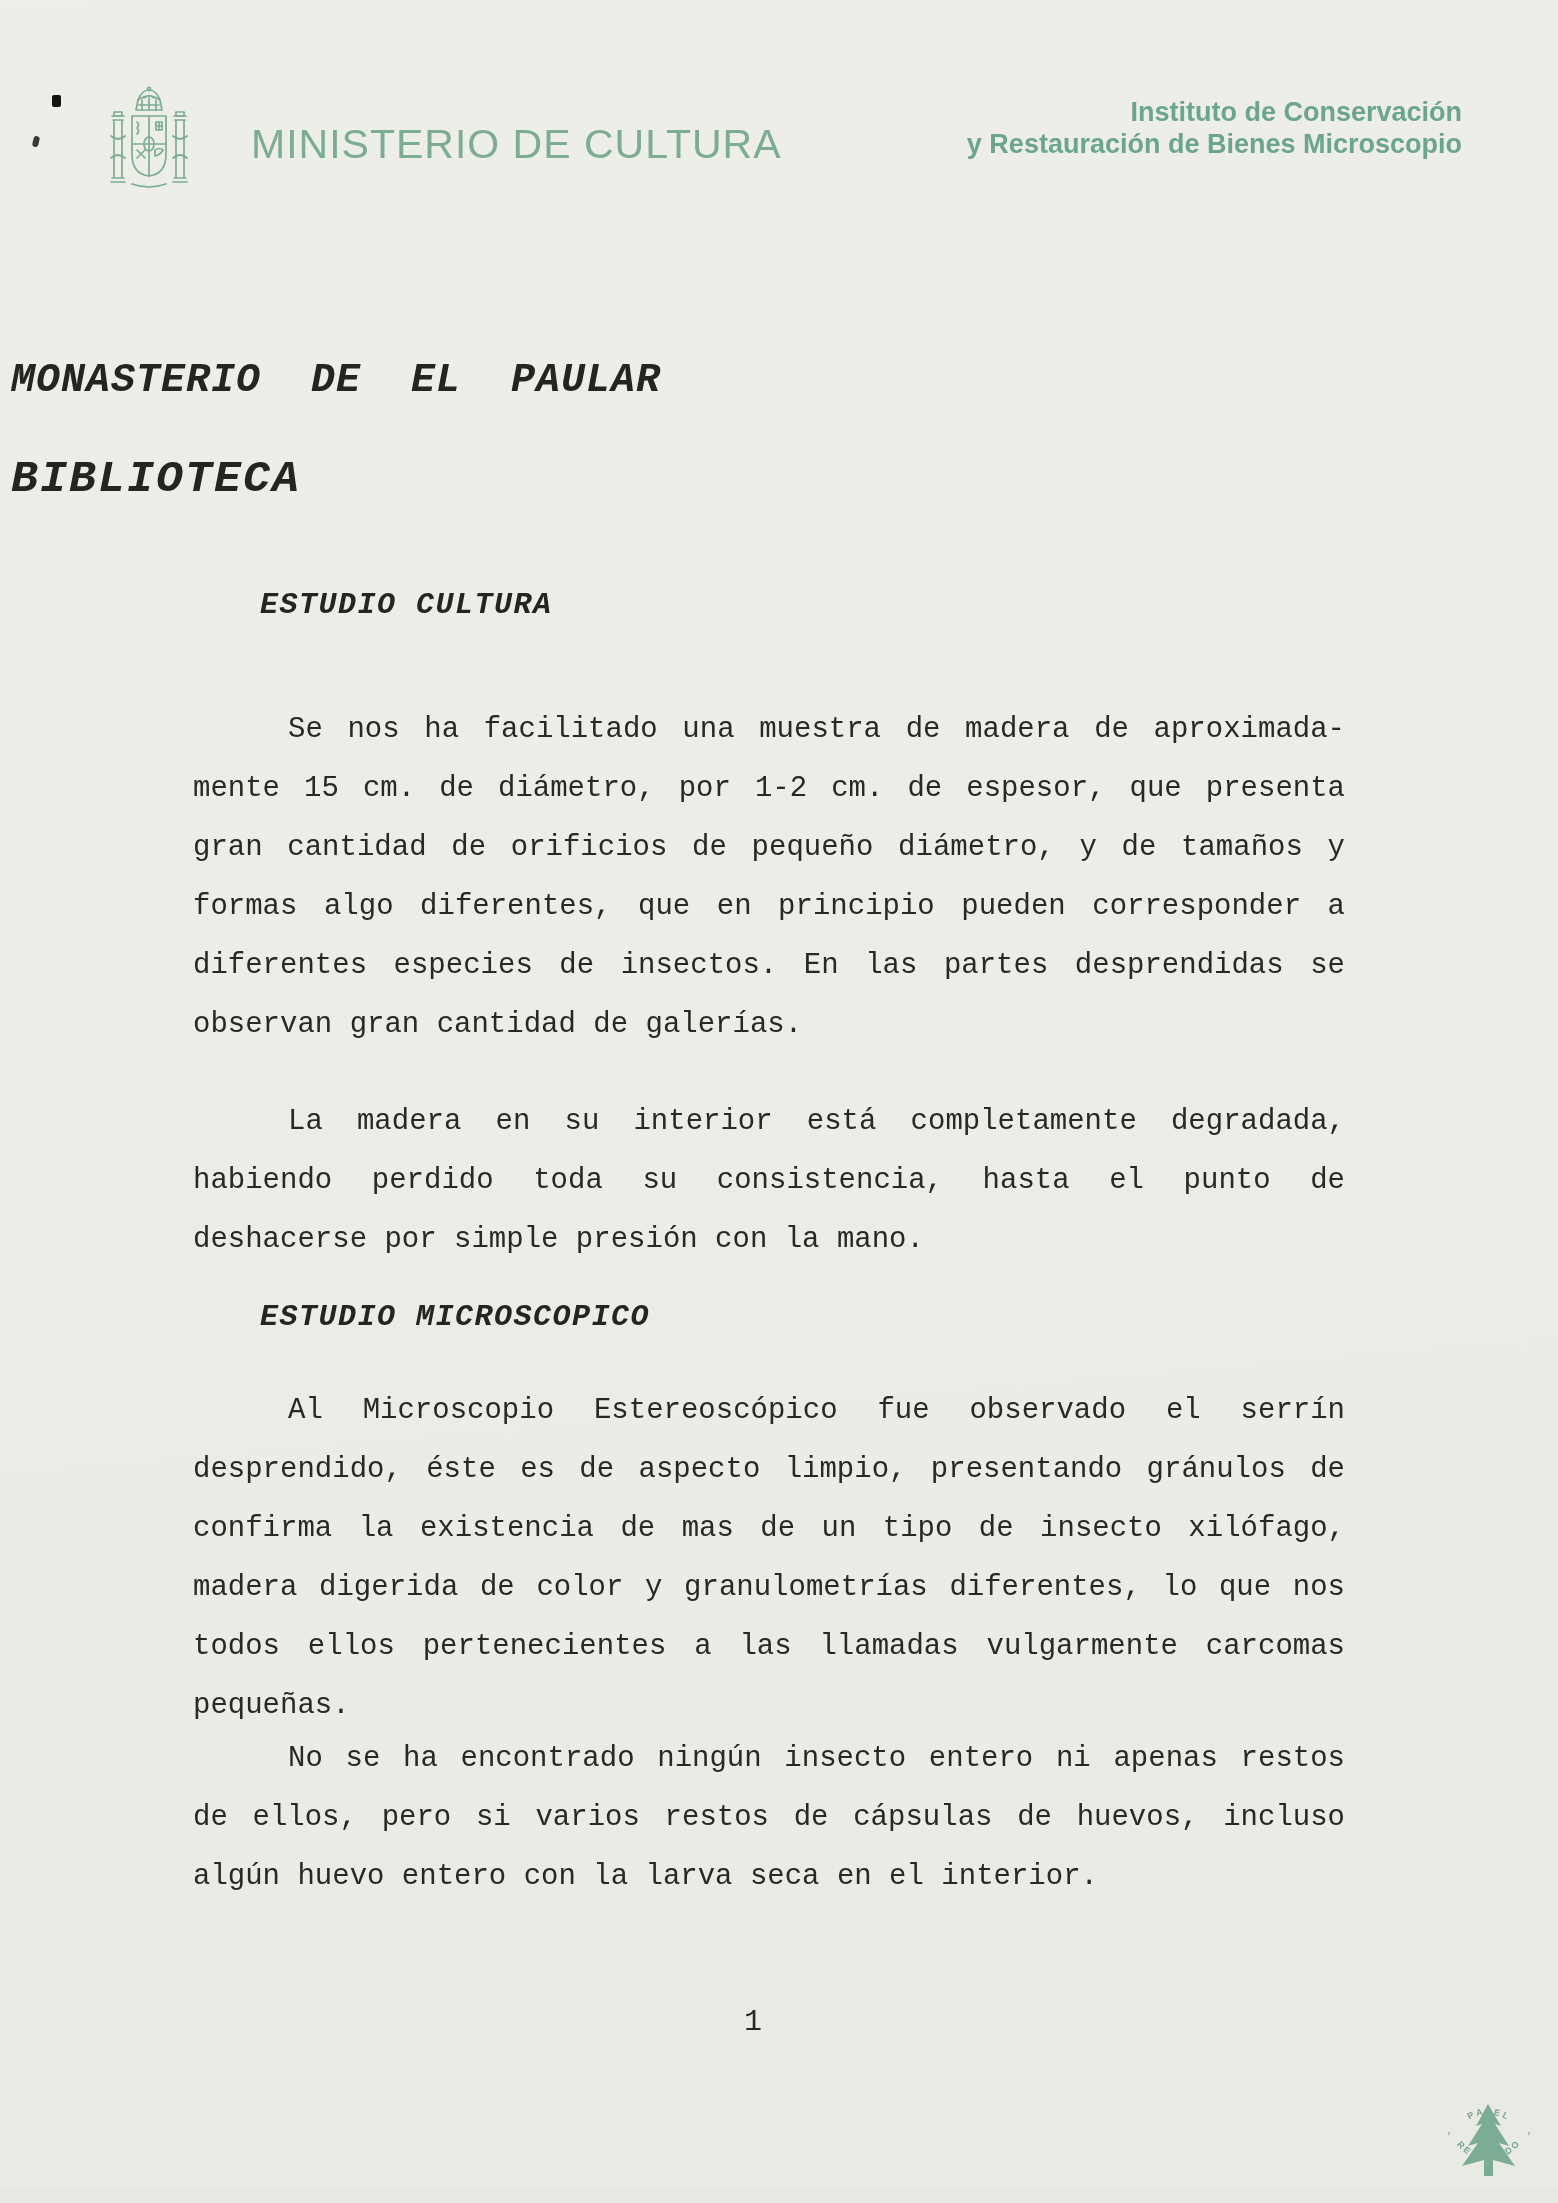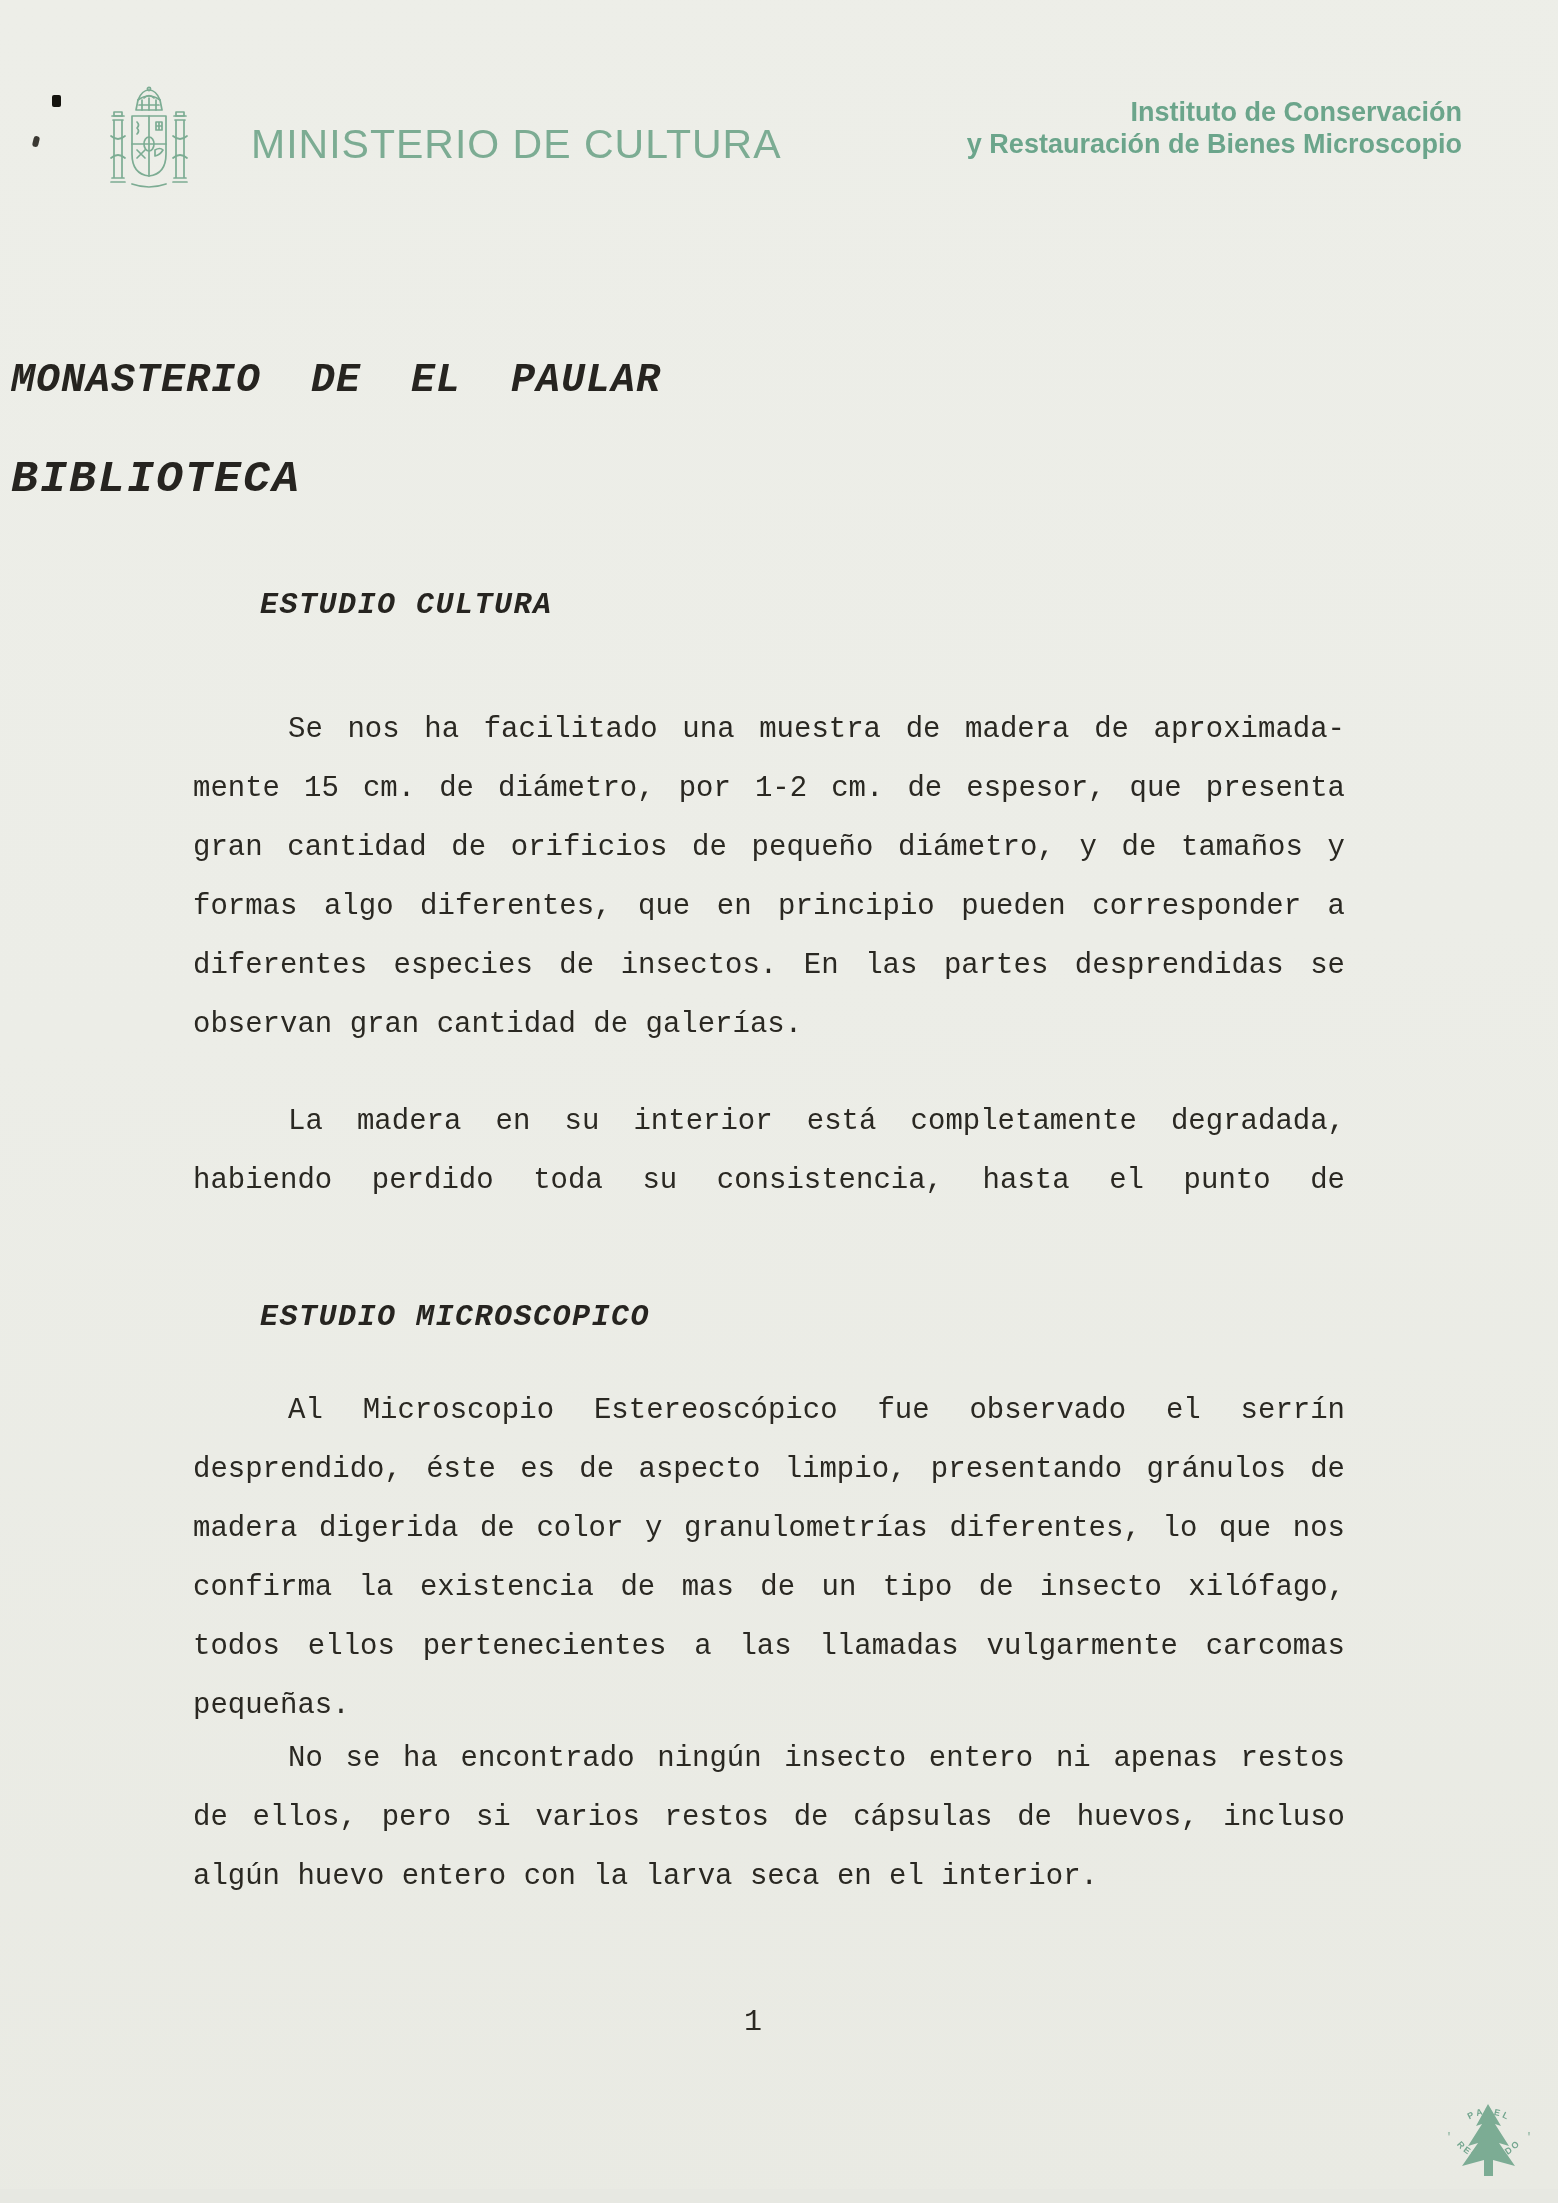--- a/index.html
+++ b/index.html
@@ -117,26 +117,27 @@
       <div class="tline tindent">Se nos ha facilitado una muestra de madera de aproximada-</div>
       <div class="tline">mente 15 cm. de diámetro, por 1-2 cm. de espesor, que presenta</div>
       <div class="tline">gran cantidad de orificios de pequeño diámetro, y de tamaños y</div>
       <div class="tline">formas algo diferentes, que en principio pueden corresponder a</div>
       <div class="tline">diferentes especies de insectos. En las partes desprendidas se</div>
       <div class="tline tlast">observan gran cantidad de galerías.</div>
     </div>
   <div class="para p2">
       <div class="tline tindent">La madera en su interior está completamente degradada,</div>
       <div class="tline">habiendo perdido toda su consistencia, hasta el punto de</div>
+      <div class="tline tlast">deshacerse por simple presión con la mano.</div>
     </div>
   <div class="para p3">
       <div class="tline tindent">Al Microscopio Estereoscópico fue observado el serrín</div>
       <div class="tline">desprendido, éste es de aspecto limpio, presentando gránulos de</div>
+      <div class="tline">confirma la existencia de mas de un tipo de insecto xilófago,</div>
       <div class="tline">madera digerida de color y granulometrías diferentes, lo que nos</div>
-      <div class="tline">confirma la existencia de mas de un tipo de insecto xilófago,</div>
       <div class="tline">todos ellos pertenecientes a las llamadas vulgarmente carcomas</div>
       <div class="tline tlast">pequeñas.</div>
     </div>
   <div class="para p4">
       <div class="tline tindent">No se ha encontrado ningún insecto entero ni apenas restos</div>
       <div class="tline">de ellos, pero si varios restos de cápsulas de huevos, incluso</div>
       <div class="tline tlast">algún huevo entero con la larva seca en el interior.</div>
     </div>
 
   <div class="page-number">1</div>

